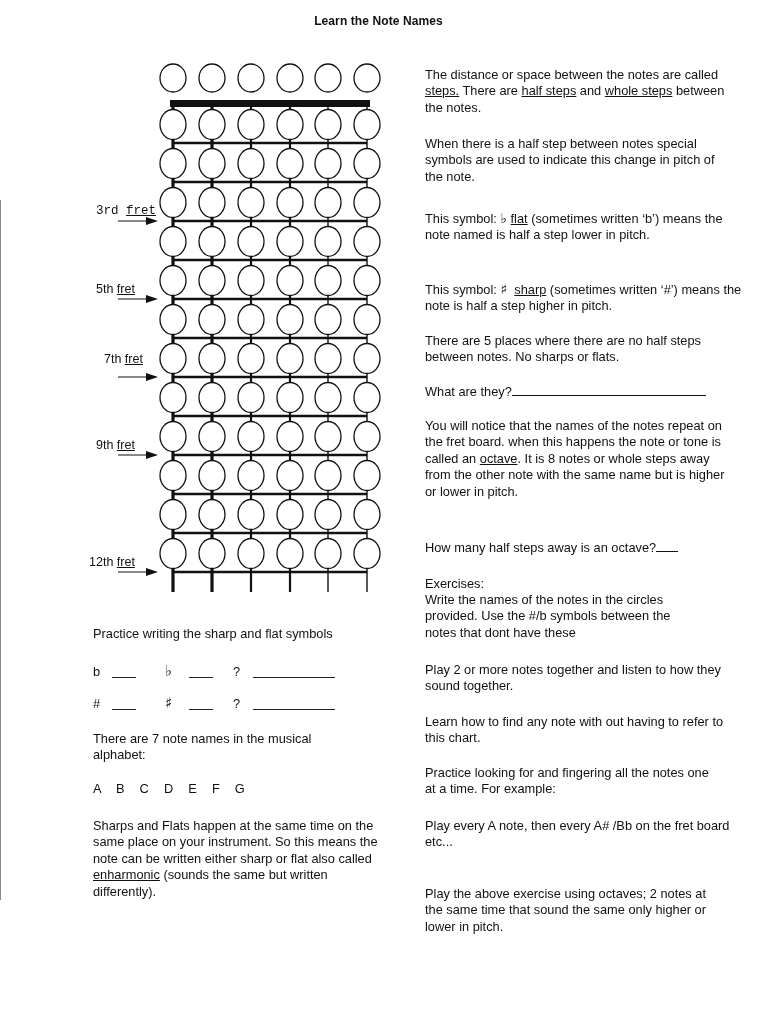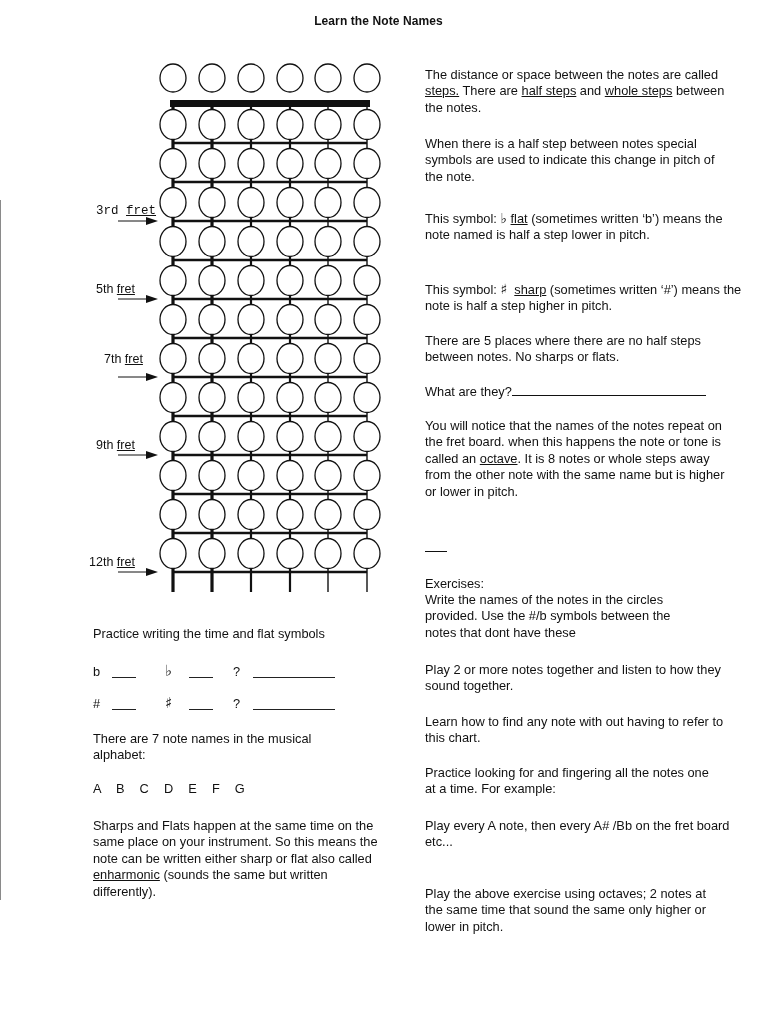--- a/index.html
+++ b/index.html
@@ -139,21 +139,21 @@
     <polygon points="146,568 158,572 146,576" fill="#111"></polygon>
   </svg>
 <div id="fret-labels">
     <div class="fret-label" style="left: 96px; top: 204px; font-family: Liberation Mono, monospace;">3rd <span class="u">fret</span></div>
     <div class="fret-label" style="left: 96px; top: 282px;">5th <span class="u">fret</span></div>
     <div class="fret-label" style="left: 96px; top: 352px; margin-left: 8px;">7th <span class="u">fret</span></div>
     <div class="fret-label" style="left: 96px; top: 438px;">9th <span class="u">fret</span></div>
     <div class="fret-label" style="left: 89px; top: 555px;">12th <span class="u">fret</span></div>
   </div>
 
-<div class="left-col" style="top:626px;">Practice writing the time and flat symbols</div>
+<div class="left-col" style="top:626px;">Practice writing the sharp and flat symbols</div>
 
 <div class="sym-row" style="top:664px;">
   <span style="left:0;">b</span>
   <div class="line" style="left:19px;width:24px;"></div>
   <span class="glyph-flat" style="left:72px;">♭</span>
   <div class="line" style="left:96px;width:24px;"></div>
   <span style="left:140px;">?</span>
   <div class="line" style="left:160px;width:82px;"></div>
 </div>
 
@@ -191,21 +191,21 @@
 
 <div class="right-col" style="top:384px;">
   <span>What are they?</span><span class="blank" style="width:194px;"></span>
 </div>
 
 <div class="right-col" style="top:418px;width:300px;">
   <span>You will notice that the names of the notes repeat on the fret board. when this happens the note or tone is called an </span><span class="u">octave</span><span>. It is 8 notes or whole steps away from the other note with the same name but is higher or lower in pitch.</span>
 </div>
 
 <div class="right-col" style="top:540px;">
-  <span class="blank" style="width:22px;"></span>
+  <span>How many half steps away is an octave?</span><span class="blank" style="width:22px;"></span>
 </div>
 
 <div class="right-col" style="top:576px;">Exercises:</div>
 <div class="right-col" style="top:592px;width:280px;">Write the names of the notes in the circles provided. Use the #/b symbols between the notes that dont have these</div>
 
 <div class="right-col" style="top:662px;width:300px;">Play 2 or more notes together and listen to how they sound together.</div>
 <div class="right-col" style="top:714px;">Learn how to find any note with out having to refer to this chart.</div>
 <div class="right-col" style="top:765px;width:290px;">Practice looking for and fingering all the notes one at a time. For example:</div>
 <div class="right-col" style="top:818px;">Play every A note, then every A# /Bb on the fret board etc...</div>
 <div class="right-col" style="top:870px;width:300px;margin-top:16px;">Play the above exercise using octaves; 2 notes at the same time that sound the same only higher or lower in pitch.</div>

